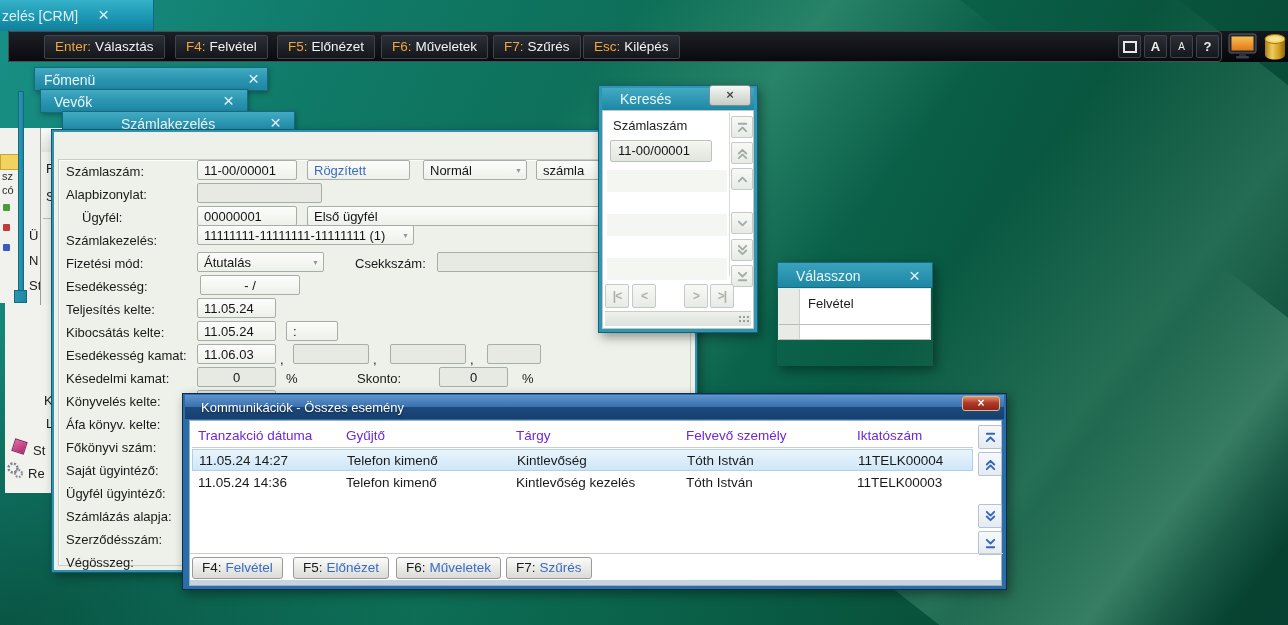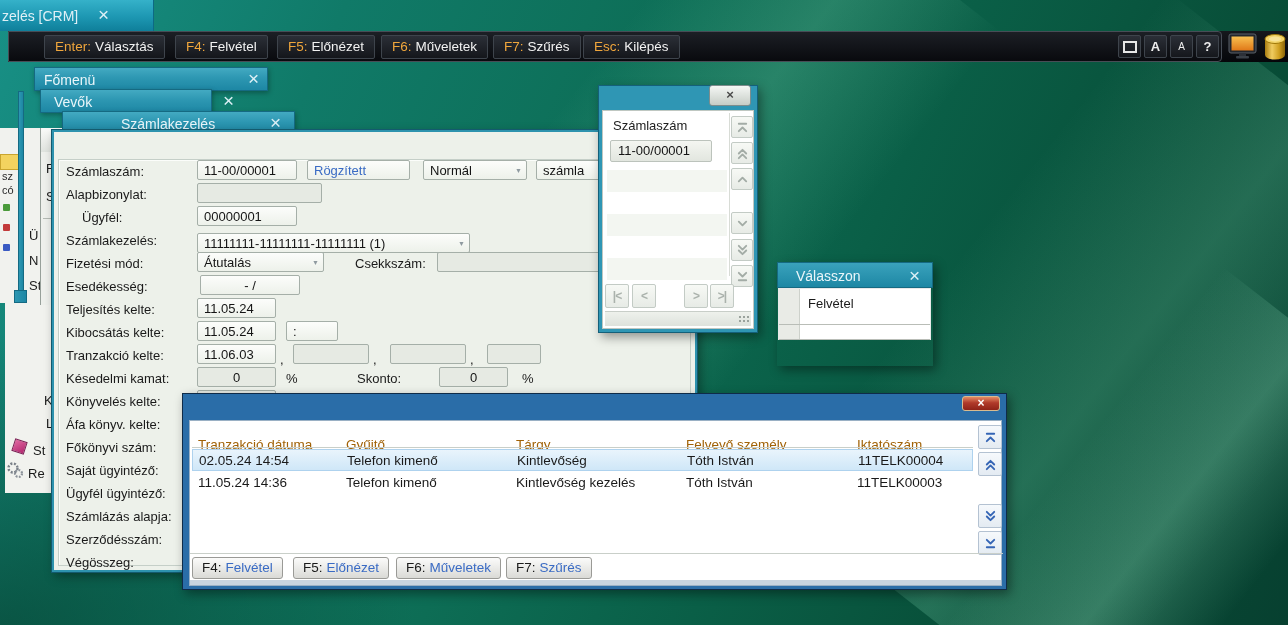--- a/index.html
+++ b/index.html
@@ -100,21 +100,21 @@
     background:#2a6da8;border:1px solid #0f2b48;}
   #comm .mtitle{position:absolute;left:2px;top:1px;right:2px;height:24px;
     background:linear-gradient(180deg,#5f94cc 0%,#3a72b0 48%,#1c4a7e 52%,#173f6d 100%);
     color:#fff;font-size:13px;text-shadow:0 1px 2px rgba(0,0,0,.5);}
   #comm .mtitle span{position:absolute;left:16px;top:5px;}
   #comm .rclose{position:absolute;left:779px;top:2px;width:38px;height:15px;box-sizing:border-box;
     background:linear-gradient(#e58a64,#b03a2a 45%,#8f2318);border:1px solid #d9bb8e;border-radius:3px;
     color:#fff;font-size:12px;font-weight:bold;text-align:center;line-height:13px;}
   #comm .mbody{position:absolute;left:6px;top:26px;width:813px;height:166px;background:#fff;
     border:1px solid #9ab0c4;box-sizing:border-box;}
-  .hcell{position:absolute;top:16px;font-size:13.5px;color:#a16207;white-space:nowrap;}
+  .hcell{position:absolute;top:7px;font-size:13.5px;color:#6d28d9;white-space:nowrap;}
   .trow{position:absolute;left:2px;width:781px;height:22px;}
   .trow.sel{background:linear-gradient(#e9f4fc,#cfe7f8);border:1px solid #aed2ee;box-sizing:border-box;}
   .tcell{position:absolute;top:3px;font-size:13.5px;color:#1a1a1a;white-space:nowrap;}
   .hline{position:absolute;height:1px;background:#c9cfc9;}
   #comm .sbtn{border-color:#b4c2d2;background:linear-gradient(#f6f9fc,#e4ebf2);}
   #comm .ch path{stroke:#3565b5;}
   .btn-grey{position:absolute;height:22px;box-sizing:border-box;border-radius:3px;
     background:linear-gradient(#fbfbfa,#dadad6);border:1px solid #9a9a96;
     font-size:13.5px;text-align:center;line-height:20px;white-space:nowrap;padding:0 9px;}
   .btn-grey .k{color:#1a1a1a;}
@@ -181,21 +181,21 @@
     <span class="ftxt13" style="left:23px;top:163px;">Re</span>
   </div>
 
   <div class="tbar" style="left:18px;top:67px;width:234px;margin-left:16px;">
     <span class="tt" style="left:9px;">Főmenü</span>
     <span class="xg" style="left:213px;">×</span>
   </div>
   <div class="strip" style="left:18px;top:91px;width:6px;height:200px;"></div>
   <div class="strip" style="left:14px;top:290px;width:13px;height:13px;"></div>
 
-  <div class="tbar" style="left:40px;top:89px;width:172px;">
+  <div class="tbar" style="left:40px;top:89px;width:208px;">
     <span class="tt" style="left:13px;">Vevők</span>
     <span class="xg" style="left:182px;">×</span>
   </div>
 
   <div class="tbar" style="left:62px;top:111px;width:233px;">
     <span class="tt" style="left:58px;">Számlakezelés</span>
     <span class="xg" style="left:207px;">×</span>
   </div>
 
   <div id="ksl">
@@ -216,23 +216,24 @@
       <span>Normál</span>
       <span class="dd">▼</span>
     </div>
     <div class="f" style="left:482px;top:28px;width:155px;">számla</div>
 
     <span class="lbl" style="left:12px;top:55px;">Alapbizonylat:</span>
     <div class="f dis" style="left:143px;top:51px;width:125px;"></div>
 
     <span class="lbl" style="left:12px;top:78px;margin-left:16px;">Ügyfél:</span>
     <div class="f" style="left:143px;top:74px;width:100px;">00000001</div>
+    <div class="f" style="left:253px;top:74px;width:384px;">Első ügyfél</div>
 
     <span class="lbl" style="left:12px;top:101px;">Számlakezelés:</span>
-    <div class="f" style="left:143px;top:101px;width:273px;">
+    <div class="f" style="left:143px;top:93px;width:217px;">
       <span>11111111-11111111-11111111 (1)</span>
       <span class="dd">▼</span>
     </div>
 
     <span class="lbl" style="left:12px;top:124px;">Fizetési mód:</span>
     <div class="f" style="left:143px;top:120px;width:127px;">
       <span>Átutalás</span>
       <span class="dd">▼</span>
     </div>
     <span class="lbl" style="left:301px;top:124px;">Csekkszám:</span>
@@ -241,21 +242,21 @@
     <span class="lbl" style="left:12px;top:147px;">Esedékesség:</span>
     <div class="f ctr" style="left:146px;top:143px;width:100px;">- /</div>
 
     <span class="lbl" style="left:12px;top:170px;">Teljesítés kelte:</span>
     <div class="f" style="left:143px;top:166px;width:79px;">11.05.24</div>
 
     <span class="lbl" style="left:12px;top:193px;">Kibocsátás kelte:</span>
     <div class="f" style="left:143px;top:189px;width:79px;">11.05.24</div>
     <div class="f" style="left:232px;top:189px;width:52px;">:</div>
 
-    <span class="lbl" style="left:12px;top:216px;">Tranzakció kelte:</span>
+    <span class="lbl" style="left:12px;top:216px;">Esedékesség kamat:</span>
     <div class="f" style="left:143px;top:212px;width:79px;">11.06.03</div>
     <span class="sep" style="left:226px;top:220px;">,</span>
     <div class="f dis" style="left:239px;top:212px;width:76px;"></div>
     <span class="sep" style="left:319px;top:220px;">,</span>
     <div class="f dis" style="left:336px;top:212px;width:76px;"></div>
     <span class="sep" style="left:416px;top:220px;">,</span>
     <div class="f dis" style="left:433px;top:212px;width:54px;"></div>
 
     <span class="lbl" style="left:12px;top:239px;">Késedelmi kamat:</span>
     <div class="f dis ctr" style="left:143px;top:235px;width:79px;">0</div>
@@ -270,20 +271,23 @@
     <span class="lbl" style="left:12px;top:285px;text-align:center;">Áfa könyv. kelte:</span>
     <span class="lbl" style="left:12px;top:308px;">Főkönyvi szám:</span>
     <span class="lbl" style="left:12px;top:331px;">Saját ügyintéző:</span>
     <span class="lbl" style="left:12px;top:354px;">Ügyfél ügyintéző:</span>
     <span class="lbl" style="left:12px;top:377px;">Számlázás alapja:</span>
     <span class="lbl" style="left:12px;top:400px;">Szerződésszám:</span>
     <span class="lbl" style="left:12px;top:423px;">Végösszeg:</span>
   </div>
 
   <div id="krs" class="shadow">
+    <div class="ktitle">
+      <span>Keresés</span>
+    </div>
     <div class="kclose">×</div>
     <div class="kbody">
       <span class="khead">Számlaszám</span>
       <div class="krow">11-00/00001</div>
       <div class="band" style="top:59px;"></div>
       <div class="band" style="top:103px;"></div>
       <div class="band" style="top:147px;"></div>
       <div class="vline"></div>
 
       <div class="sbtn" style="left:128px;top:5px;">
@@ -335,32 +339,35 @@
     </div>
     <div class="cbody">
       <div class="gut"></div>
       <span class="item">Felvétel</span>
       <div class="hdiv" style="top:35px;"></div>
       <div class="hdiv" style="top:50px;"></div>
     </div>
   </div>
 
   <div id="comm" class="shadow">
+    <div class="mtitle">
+      <span>Kommunikációk - Összes esemény</span>
+    </div>
     <div class="rclose">×</div>
     <div class="mbody">
 
       <span class="hcell" style="left:8px;">Tranzakció dátuma</span>
       <span class="hcell" style="left:156px;">Gyűjtő</span>
       <span class="hcell" style="left:326px;">Tárgy</span>
       <span class="hcell" style="left:496px;">Felvevő személy</span>
       <span class="hcell" style="left:667px;">Iktatószám</span>
       <div class="hline" style="left:2px;top:26px;width:781px;"></div>
 
       <div class="trow sel" style="top:28px;">
-        <span class="tcell" style="left:6px;">02.05.24 14:54</span>
+        <span class="tcell" style="left:6px;">11.05.24 14:27</span>
         <span class="tcell" style="left:154px;">Telefon kimenő</span>
         <span class="tcell" style="left:324px;">Kintlevőség</span>
         <span class="tcell" style="left:494px;">Tóth István</span>
         <span class="tcell" style="left:665px;">11TELK00004</span>
       </div>
       <div class="trow" style="top:51px;">
         <span class="tcell" style="left:6px;">11.05.24 14:36</span>
         <span class="tcell" style="left:154px;">Telefon kimenő</span>
         <span class="tcell" style="left:324px;">Kintlevőség kezelés</span>
         <span class="tcell" style="left:494px;">Tóth István</span>

